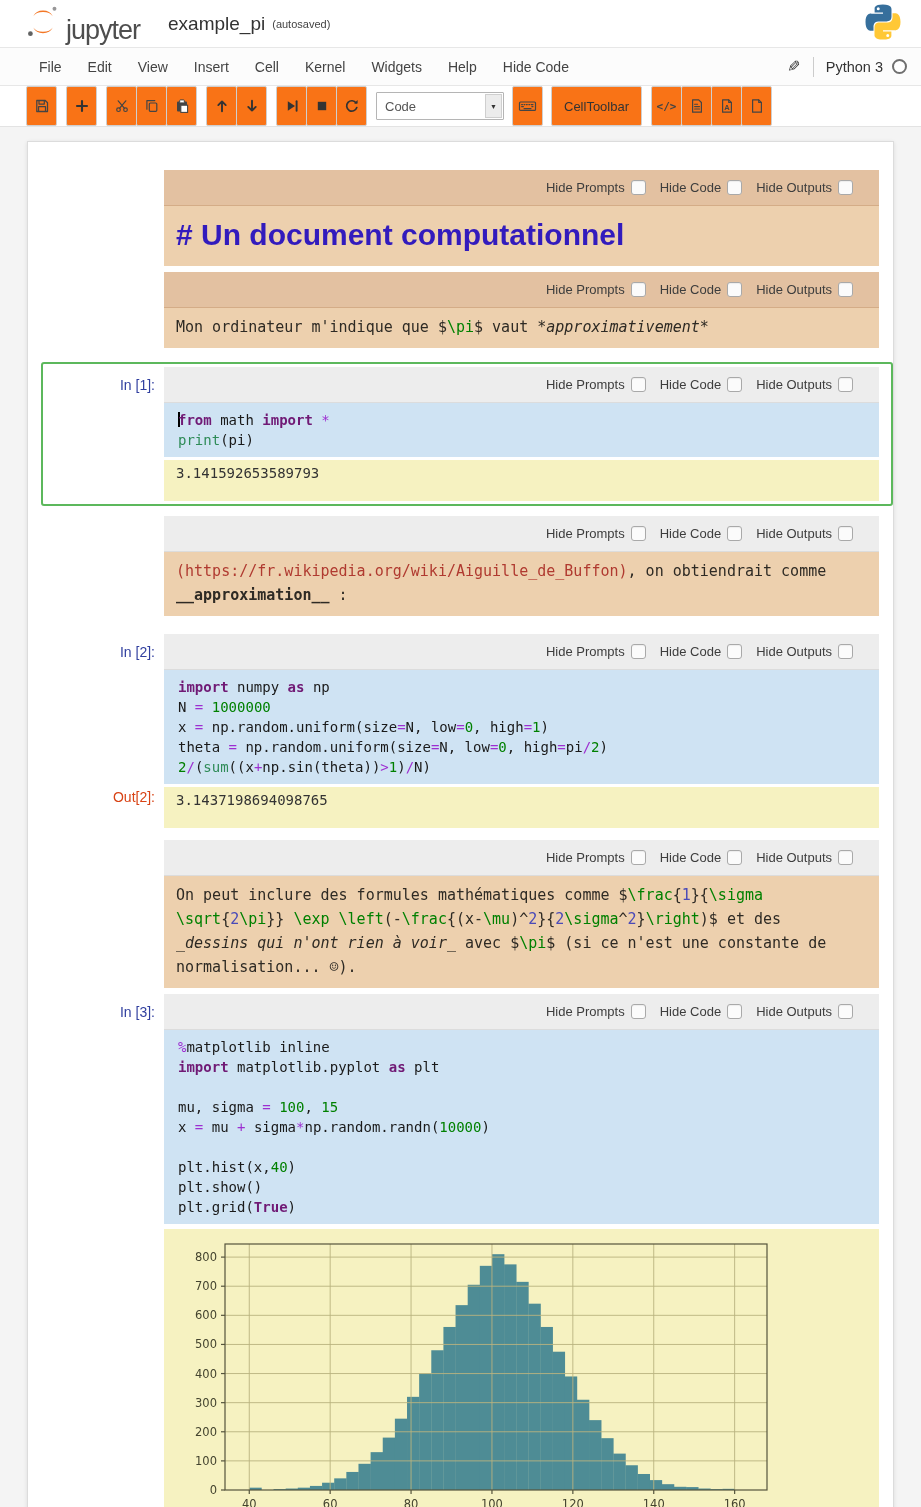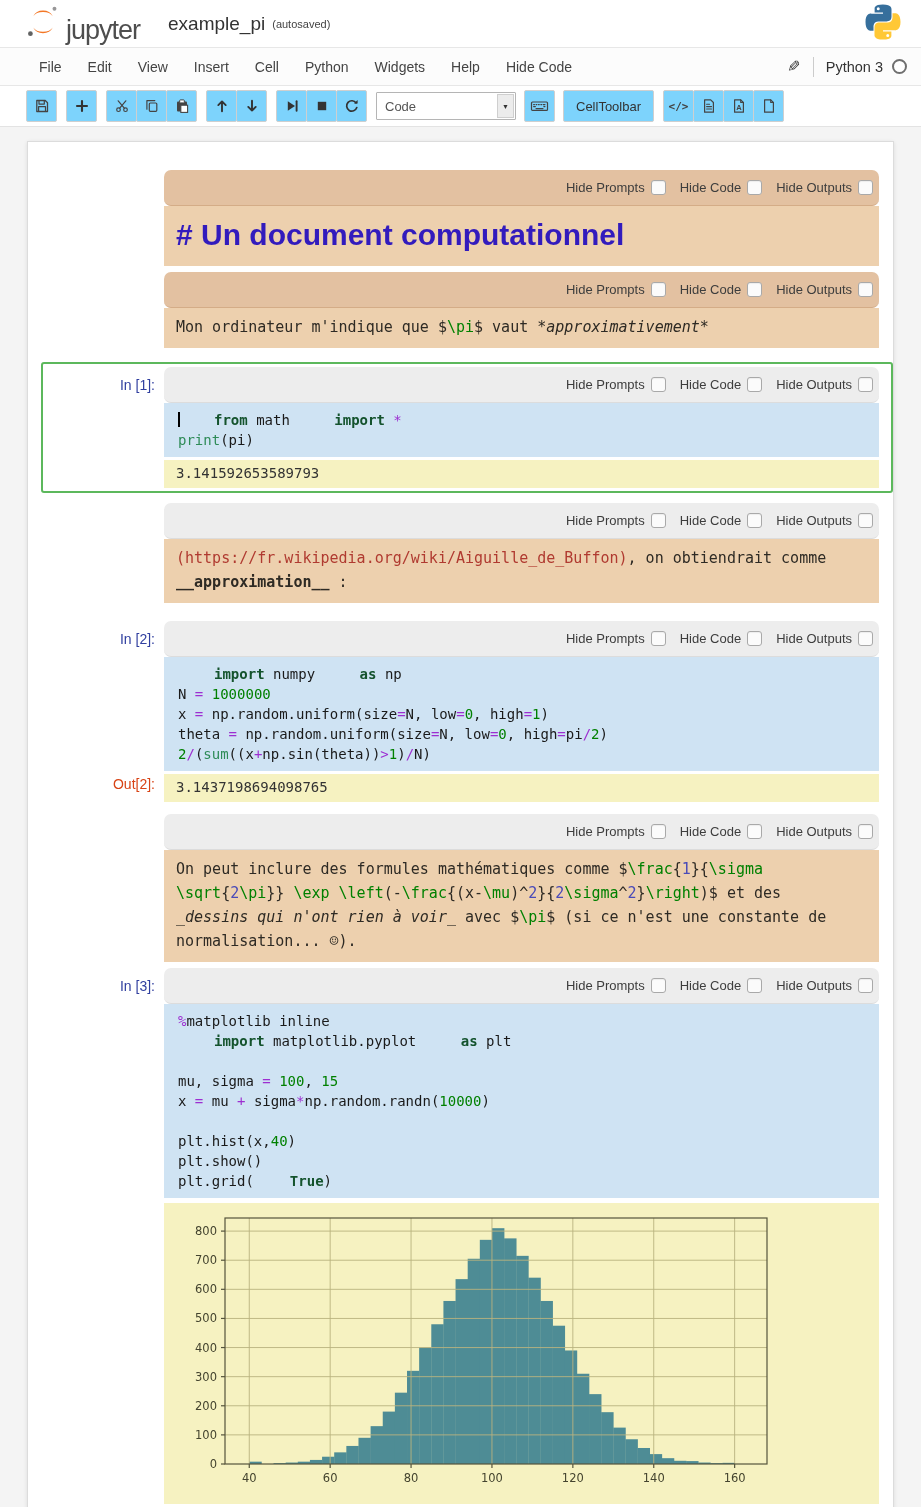--- a/index.html
+++ b/index.html
@@ -33,29 +33,29 @@
   #kernel-divider { width: 1px; height: 20px; background: #ccc; margin: 0 12px; }
   #kernel-name { font-size: 14.5px; color: #333; }
   #kernel-circle { width: 15px; height: 15px; border: 2px solid #6f6f6f; border-radius: 50%; margin-left: 9px; background:#fff; }
 
   #toolbar {
     height: 41px; background: #fff; border-bottom: 1px solid #e3e3e3;
     display: flex; align-items: center; padding: 0 0 0 26px; gap: 9px;
   }
   .btn-group { display: flex; }
   .tb-btn {
-    width: 31px; height: 32px; background: #7dd3fc; border: 1px solid #cfcfcf; border-radius: 2px;
+    width: 31px; height: 40px; background: #f97316; border: 1px solid #cfcfcf; border-radius: 2px;
     display: flex; align-items: center; justify-content: center; cursor: pointer; margin-left: -1px;
   }
   .btn-group .tb-btn:first-child { margin-left: 0; }
   .tb-btn svg { display: block; }
   .tb-btn.wide { width: auto; padding: 0 12px; font-size: 13px; color: #333; }
   .code-glyph { font-family: "DejaVu Sans Mono", monospace; font-size: 11px; color: #444; font-weight: bold; }
   #celltype-select {
-    width: 140px; height: 28px; border: 1px solid #b5b5b5; background: #fff; border-radius: 1px;
+    width: 128px; height: 28px; border: 1px solid #b5b5b5; background: #fff; border-radius: 1px;
     display: flex; align-items: center; cursor: pointer;
   }
   #celltype-value { flex: 1; font-size: 13px; color: #555; padding-left: 8px; }
   #celltype-arrow {
     width: 17px; height: 24px; margin-right: 1px; background: #ececec; border: 1px solid #cfcfcf;
     display: flex; align-items: center; justify-content: center; font-size: 7px; color: #333;
   }
 
   
   #page-area { padding: 14px 27px 18px; }
@@ -69,42 +69,42 @@
   .cell.selected .gutter { flex: 0 0 118px; }
   .content { width: 715px; }
   .prompt { font-family: Liberation Sans, sans-serif; font-size: 14px; text-align: right; padding: 10px 9px 0 0; white-space: nowrap; }
   .prompt.in { color: #303f9f; }
   .prompt.out { color: #d84315; padding-top: 5px; }
 
   .cell.selected { border: 2px solid #5cb85c; border-radius: 3px; padding: 3px; margin-left: 13px; }
 
   .ct-header {
     height: 36px; background: #ededed; border-bottom: 1px solid #dcdcdc;
-    display: flex; align-items: center; justify-content: flex-end; padding-right: 4px; border-radius: 7px;
+    display: flex; align-items: center; justify-content: flex-end; padding-right: 24px;
   }
   .ct-header.tan { background: #e3c1a1; border-bottom: 1px solid #d4ac87; }
   .ct-label { font-size: 13px; color: #3d3d3d; margin-right: 6px; }
   .ct-checkbox {
     width: 15px; height: 15px; background: #fbfbfb; border: 1px solid #a9a9a9; border-radius: 3px;
     margin-right: 14px; cursor: pointer; box-shadow: inset 0 1px 1px rgba(0,0,0,.06);
   }
   .ct-checkbox:last-child { margin-right: 2px; }
 
   .md-body { background: #edd0ae; padding: 7px 12px 9px; font-family: "DejaVu Sans Mono", monospace; font-size: 15px; line-height: 24px; color: #2e2a24; }
   .md-body .line { white-space: pre-wrap; }
   .md-heading-line { font-family: "Liberation Sans", sans-serif; font-size: 30px; font-weight: bold; color: #321bbd; line-height: 44px; white-space: pre; }
 
   .code-body { background: #cfe3f3; padding: 7px 0 7px 14px; font-family: "DejaVu Sans Mono", monospace; font-size: 14px; line-height: 20px; color: #1a1a1a; }
   .code-body .line { white-space: pre; min-height: 20px; }
 
-  .out-body { background: #f6f2c1; font-family: "DejaVu Sans Mono", monospace; font-size: 14px; color: #333; padding: 5px 0 7px 12px; margin-top: 3px; }
+  .out-body { background: #f6f2c1; font-family: "DejaVu Sans Mono", monospace; font-size: 14px; color: #333; padding: 5px 0 20px 12px; margin-top: 3px; }
   .out-body.chart { padding: 8px 0 8px 12px; margin-top: 5px; }
 
   
-  .s-kw { color: #14532d; font-weight: bold; padding-left: 36px; }
+  .s-kw { color: #701a75; font-weight: bold; }
   .s-num { color: #008000; }
   .s-builtin { color: #2e8b57; }
   .s-op { color: #9d2fd1; }
   .s-meta { color: #9d2fd1; }
   .s-latex { color: #008000; }
   .s-mnum { color: #4a4ab8; }
   .s-strong { font-weight: bold; }
   .s-em { font-style: italic; }
   .s-link { color: #5a2ca0; text-decoration: underline; }
   .s-url { color: #b03a30; }
@@ -136,21 +136,21 @@
   </span>
 </header>
 
 <nav id="menubar">
   <ul id="menu-items">
       <li>File</li>
       <li>Edit</li>
       <li>View</li>
       <li>Insert</li>
       <li>Cell</li>
-      <li>Python</li>
+      <li>Kernel</li>
       <li>Widgets</li>
       <li>Help</li>
       <li>Hide Code</li>
     </ul>
   <div class="spacer"></div>
   <span id="edit-indicator">✎</span>
   <div id="kernel-divider"></div>
   <span id="kernel-name">Python 3</span>
   <span id="kernel-circle"></span>
 </nav>

